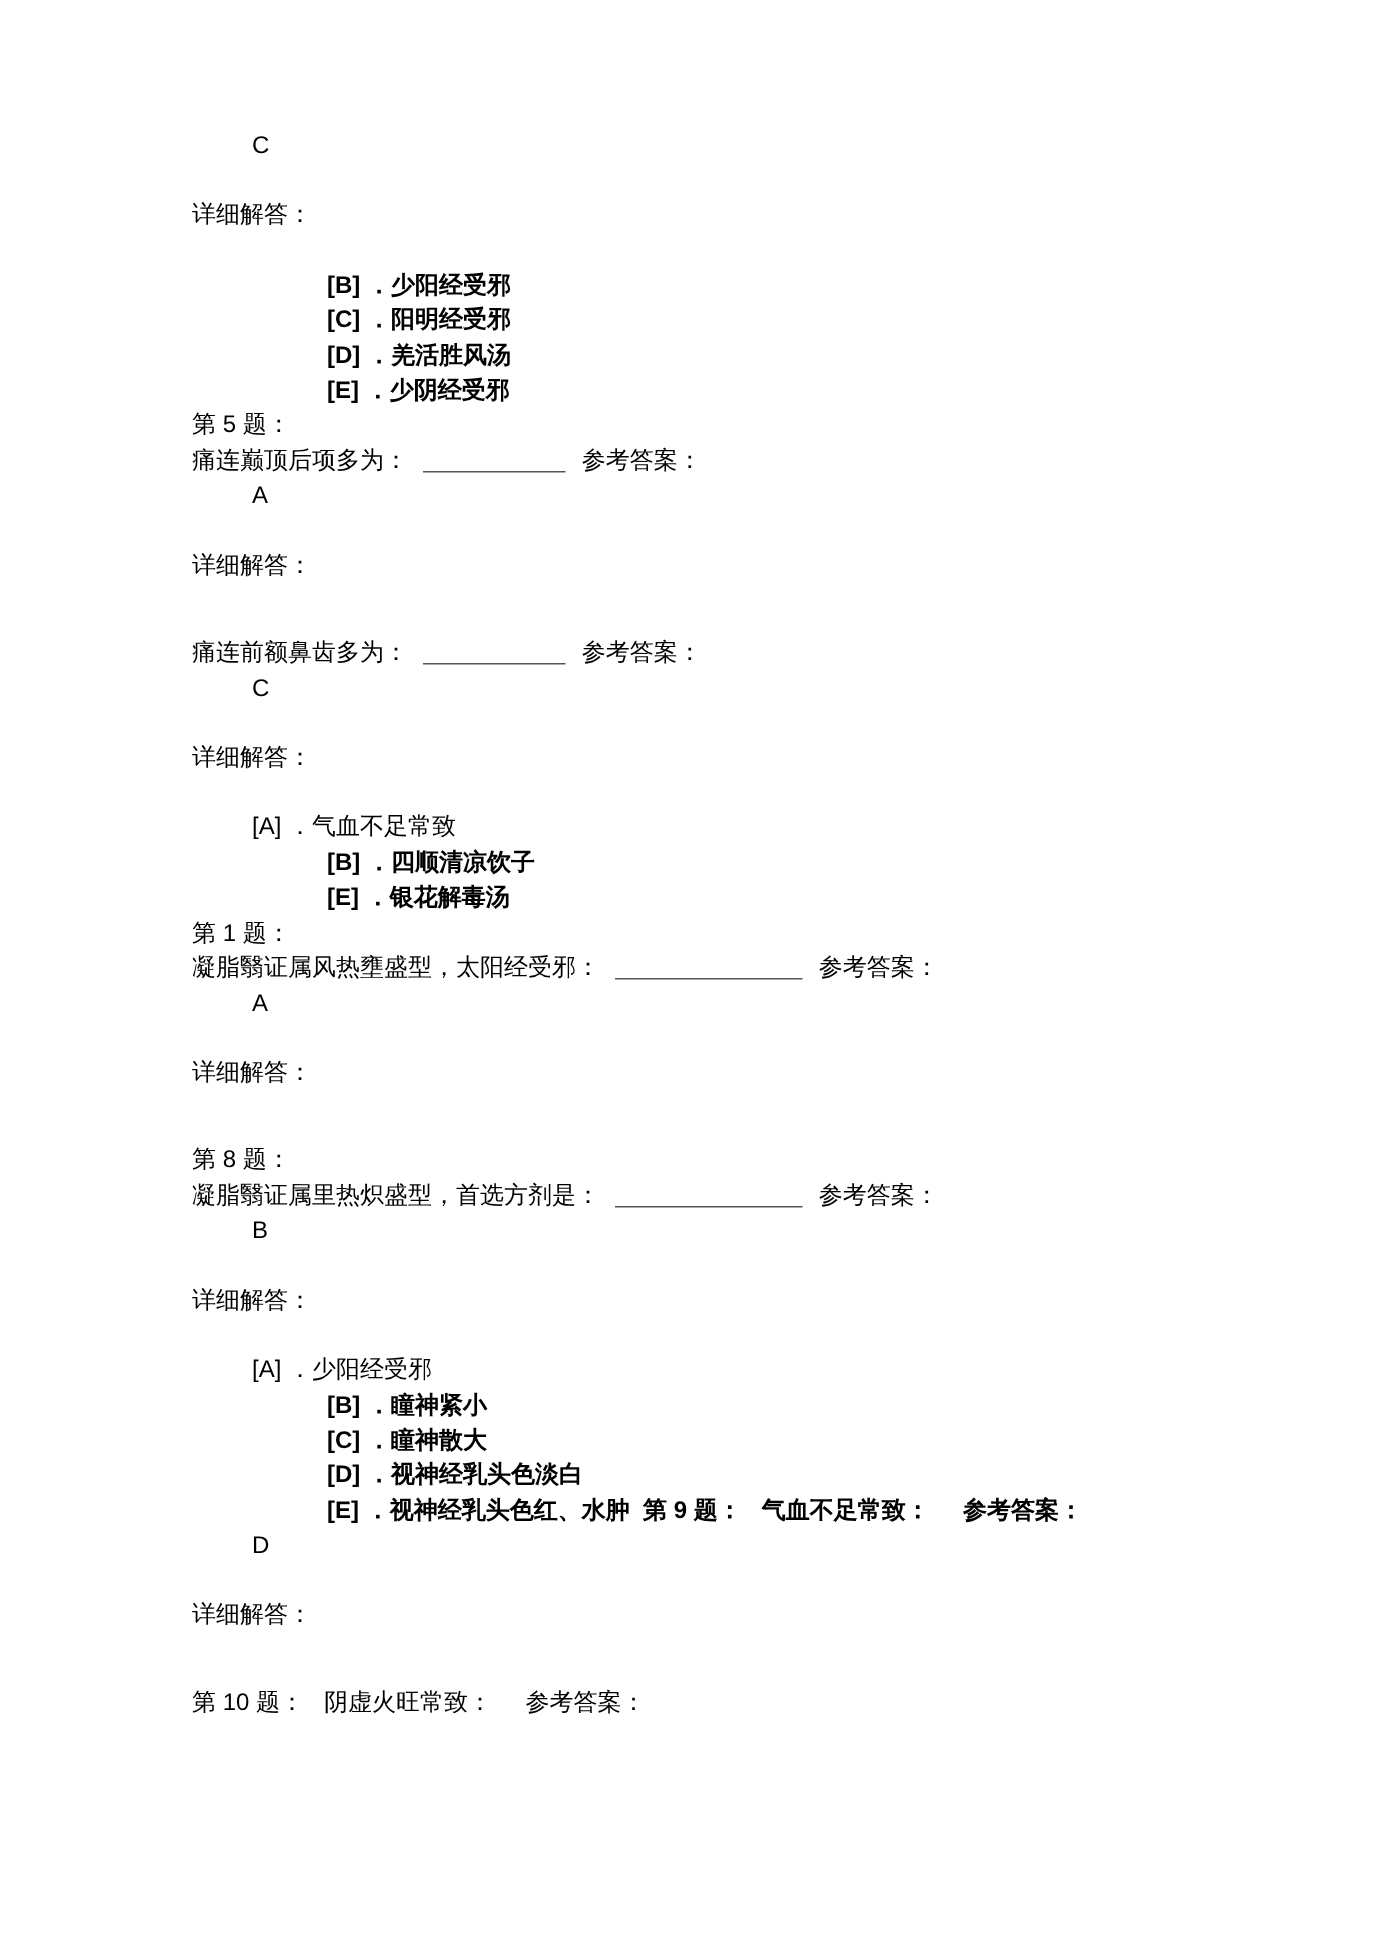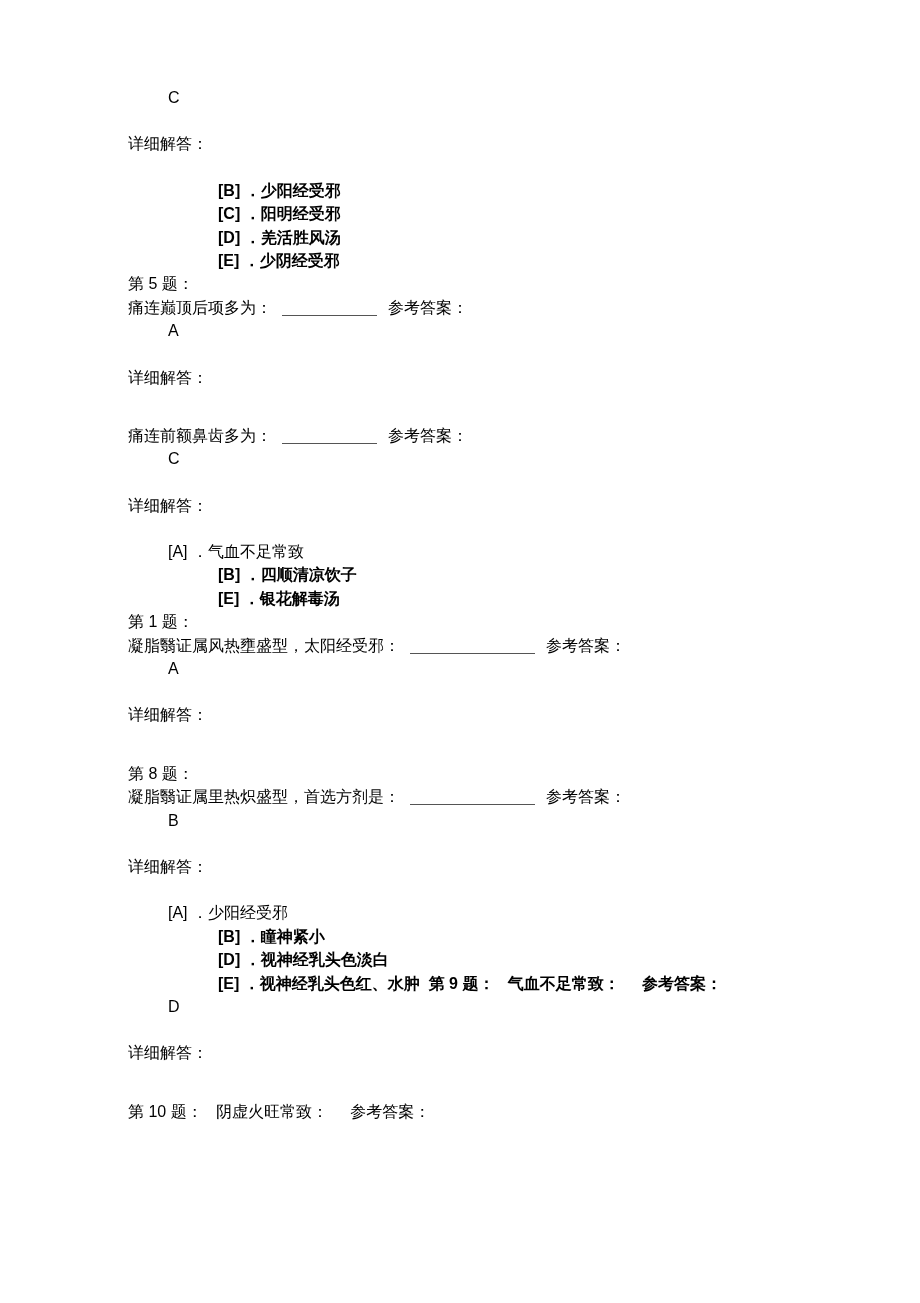--- a/index.html
+++ b/index.html
@@ -96,20 +96,21 @@
     <span class="blank-wide"></span>
     <span>参考答案：</span>
   </div>
   <div class="row indent-1"><span class="opt-letter">B</span></div>
   <div class="section-gap"></div>
   <div class="row">详细解答：</div>
   <div class="section-gap"></div>
 
   <div class="row indent-1"><span class="opt-letter">[A] ．</span><span>少阳经受邪</span></div>
   <div class="row indent-2"><span class="opt-letter">[B] ．</span><span>瞳神紧小</span></div>
+  <div class="row indent-2"><span class="opt-letter">[C] ．</span><span>瞳神散大</span></div>
   <div class="row indent-2"><span class="opt-letter">[D] ．</span><span>视神经乳头色淡白</span></div>
   <div class="row indent-2">
     <span class="opt-letter">[E] ．</span><span>视神经乳头色红、水肿</span>&nbsp;
     <span>第 9 题：</span>&nbsp;&nbsp;
     <span>气血不足常致：</span>&nbsp;&nbsp;&nbsp;&nbsp;
     <span>参考答案：</span>
   </div>
   <div class="row indent-1"><span class="opt-letter">D</span></div>
   <div class="section-gap"></div>
   <div class="row">详细解答：</div>

